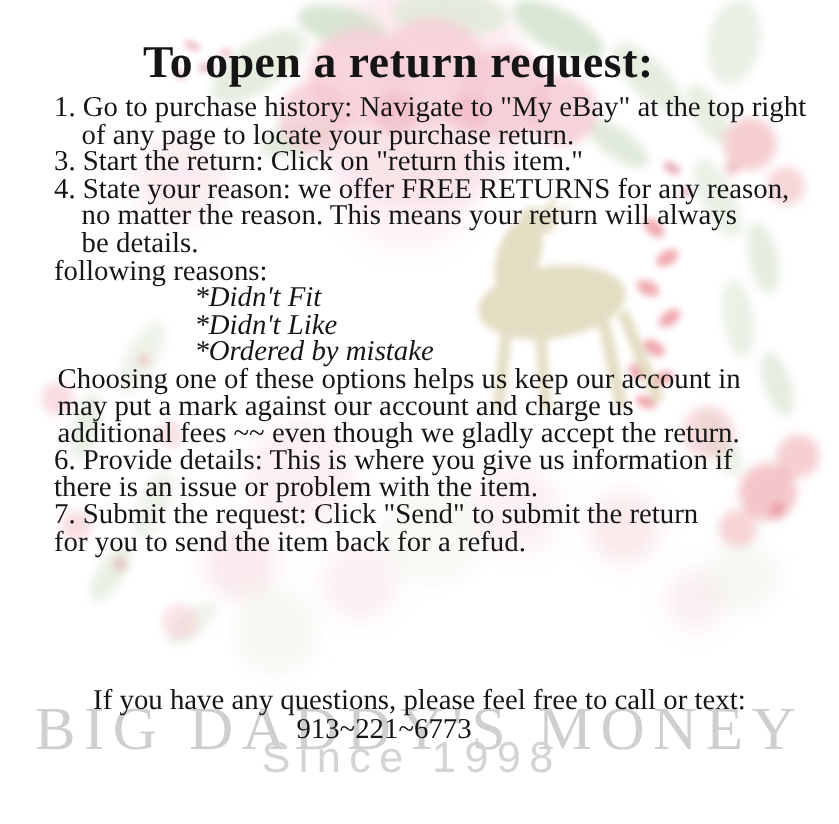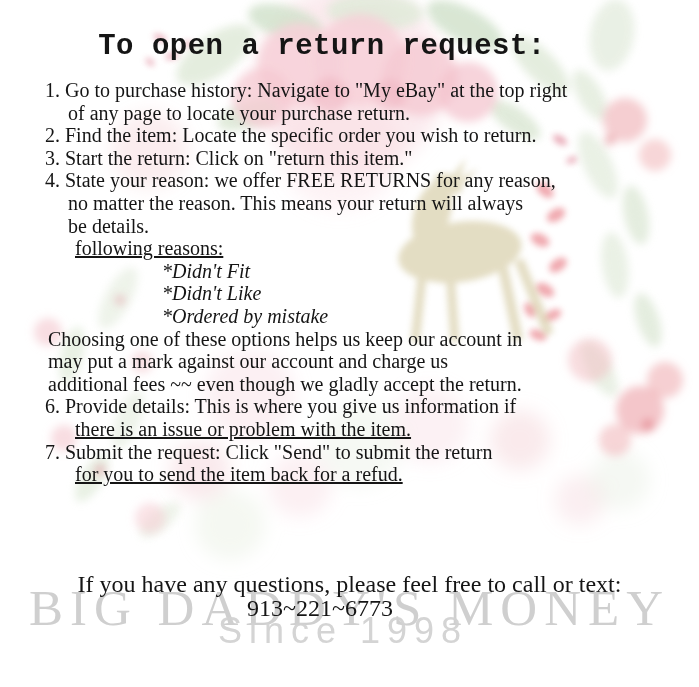--- a/index.html
+++ b/index.html
@@ -20,32 +20,32 @@
     margin-top:43px;
   }
   .wm-since{
     position:absolute;z-index:2;top:610px;left:0;width:686px;
     text-align:center;font-size:36px;letter-spacing:7px;
     color:#d2d2d2;opacity:.95;white-space:nowrap;
     font-family:Liberation Sans, sans-serif;
   }
   .content{position:absolute;inset:0;z-index:3;}
   .title{
-    position:absolute;top:30px;left:2px;width:640px;
-    text-align:center;font-size:29px;font-weight:600;
-    letter-spacing:.5px;white-space:nowrap;font-family:Liberation Mono, monospace;
+    position:absolute;top:30px;left:12px;width:640px;
+    text-align:center;font-size:38px;font-weight:600;
+    letter-spacing:.5px;white-space:nowrap;
   }
   .list{
     position:absolute;left:45px;top:79px;width:640px;
-    font-size:20px;line-height:22.6px;white-space:nowrap;
+    font-size:24px;line-height:22.6px;white-space:nowrap;
   }
   .row{height:22.6px;}
   .r-num{margin-left:0;}
   .r-cont{margin-left:23px;}
-  .r-cont2{margin-left:30px;text-decoration:underline;}
+  .r-cont2{}
   .r-bullet{margin-left:117px;font-style:italic;}
   .r-para{margin-left:3px;}
   .footer{
     position:absolute;top:572px;left:0;width:699px;
     text-align:center;font-size:24px;line-height:24px;
   }
   .footer .phone{width:640px;text-align:center;}
 </style>
 </head>
 <body>
@@ -170,21 +170,20 @@
 
   <div class="wm-brand">BIG DADDY'S MONEY</div>
   <div class="wm-since">Since 1998</div>
 
   <div class="content">
     <div class="title">To open a return request:</div>
 
     <div class="list">
         <div class="row r-num">1. Go to purchase history: Navigate to "My eBay" at the top right</div>
         <div class="row r-cont">of any page to locate your purchase return.</div>
-        <div class="row r-num">2.  Find the item: Locate the specific order you wish to return.</div>
         <div class="row r-num">3.  Start the return: Click on "return this item."</div>
         <div class="row r-num">4.  State your reason: we offer FREE RETURNS for any reason,</div>
         <div class="row r-cont">no matter the reason. This means your return will always</div>
         <div class="row r-cont">be details.</div>
         <div class="row r-cont2">following reasons:</div>
         <div class="row r-bullet">*Didn't Fit</div>
         <div class="row r-bullet">*Didn't Like</div>
         <div class="row r-bullet">*Ordered by mistake</div>
         <div class="row r-para">Choosing one of these options helps us keep our account in</div>
         <div class="row r-para">may put a mark against our account and charge us</div>

